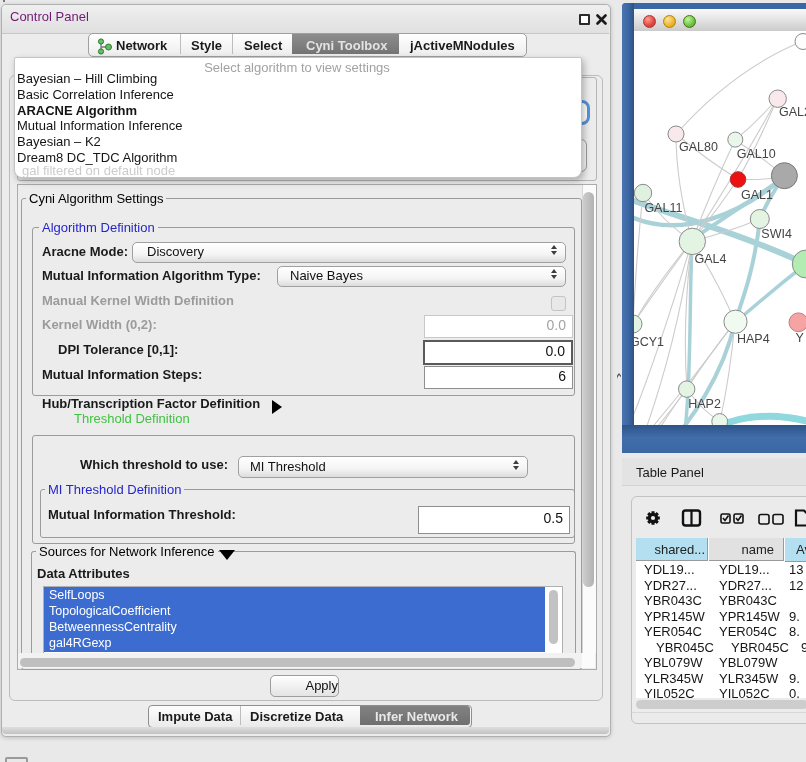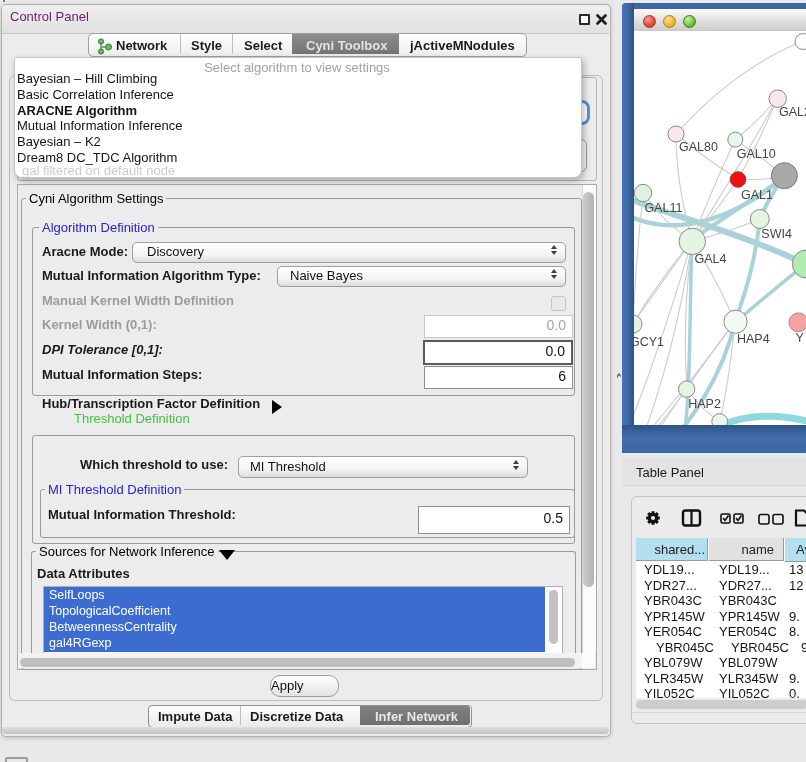--- a/index.html
+++ b/index.html
@@ -68,23 +68,23 @@
 <div class="lbl b" style="left:42px;top:268px;">Mutual Information Algorithm Type:</div>
 <div class="combo" style="left:277px;top:266px;width:287px;height:19px;">
     <span style="position:absolute;left:12px;top:1px;">Naive Bayes</span>
   </div>
 <div class="stepper" style="left:551px;top:269px;">
     <div class="tri-u"></div>
     <div class="tri-d"></div>
   </div>
 <div class="lbl b" style="left:42px;top:293px;color:#9b9b9b;">Manual Kernel Width Definition</div>
 <div class="abs" style="left:551px;top:296px;width:13px;height:13px;background:#e8e8e8;border:1px solid #c4c4c4;border-radius:3px;"></div>
-<div class="lbl b" style="left:42px;top:317px;color:#9b9b9b;">Kernel Width (0,1):</div>
+<div class="lbl b" style="left:42px;top:317px;color:#9b9b9b;">Kernel Width (0,2):</div>
 <div class="fld" style="left:424px;top:315px;width:141px;height:20px;border:1px solid #c8c8c8;color:#a3a3a3;padding:1px 6px 0 0;">0.0</div>
-<div class="lbl b" style="left:42px;top:342px;font-style:italic;">DPI Tolerance [0,1]:</div>
+<div class="lbl b" style="left:58px;top:342px;">DPI Tolerance [0,1]:</div>
 <div class="fld" style="left:423px;top:340px;width:140px;height:20px;border:2px solid #5a5a5a;color:#111;padding:1px 6px 0 0;">0.0</div>
 <div class="lbl b" style="left:42px;top:367px;">Mutual Information Steps:</div>
 <div class="fld" style="left:424px;top:366px;width:141px;height:20px;border:1px solid #8f8f8f;color:#111;padding:1px 6px 0 0;">6</div>
 
 <div class="lbl b" style="left:42px;top:396px;">Hub/Transcription Factor Definition</div>
 <div class="abs" style="left:272px;top:400px;width:0;height:0;border-top:7px solid transparent;border-bottom:7px solid transparent;border-left:10px solid #000;"></div>
 
 <div class="grp" style="left:32px;top:435px;width:541px;height:107px;"></div>
 <div class="gtitle" style="left:39px;top:411px;color:#3fc43f;margin-left:32px;">Threshold Definition</div>
 <div class="lbl b" style="left:80px;top:457px;">Which threshold to use:</div>
@@ -110,21 +110,21 @@
 <div class="abs" style="left:44px;top:587px;width:501px;height:65px;background:#3d6cd0;"></div>
 <div class="abs" style="left:49px;top:588px;font-size:12.5px;line-height:15.9px;color:#fff;white-space:nowrap;">SelfLoops<br>TopologicalCoefficient<br>BetweennessCentrality<br>gal4RGexp</div>
 <div class="abs" style="left:549px;top:590px;width:9px;height:54px;background:#c2c2c2;border-radius:4.5px;"></div>
 
 <div class="abs" style="left:582px;top:185px;width:13px;height:468px;background:#fbfbfb;border-left:1px solid #d6d6d6;"></div>
 <div class="abs" style="left:583px;top:192px;width:11px;height:395px;background:linear-gradient(90deg,#cccccc,#b2b2b2);border-radius:6px;"></div>
 <div class="abs" style="left:18px;top:653px;width:564px;height:15px;background:#f2f2f2;"></div>
 <div class="abs" style="left:20px;top:658px;width:555px;height:9px;background:#bfbfbf;border-radius:4.5px;"></div>
 <div class="abs" style="left:582px;top:653px;width:13px;height:15px;background:#fbfbfb;"></div>
 
-<div class="abs" style="left:270px;top:675px;width:67px;height:20px;border:1px solid #9d9d9d;border-radius:10px;background:linear-gradient(180deg,#ffffff,#e3e3e3);text-align:left;font-size:13px;color:#111;line-height:19px;">Apply</div>
+<div class="abs" style="left:270px;top:675px;width:67px;height:20px;border:1px solid #9d9d9d;border-radius:5px;background:linear-gradient(180deg,#ffffff,#e3e3e3);text-align:right;font-size:13px;color:#111;line-height:19px;">Apply</div>
 
 <div class="abs" style="left:148px;top:705px;width:322px;height:21px;border:1px solid #8f8f8f;border-radius:4px;background:linear-gradient(180deg,#fdfdfd,#eaeaea);"></div>
 <div class="abs" style="left:240px;top:706px;width:1px;height:19px;background:#bdbdbd;"></div>
 <div class="abs" style="left:360px;top:706px;width:110px;height:19px;background:linear-gradient(180deg,#828282,#6f6f6f);border-radius:0 3px 3px 0;"></div>
 <div class="lbl b" style="left:158px;top:709px;">Impute Data</div>
 <div class="lbl b" style="left:250px;top:709px;">Discretize Data</div>
 <div class="lbl b" style="left:375px;top:709px;color:#e8e8e8;">Infer Network</div>
 <div class="abs" style="left:2px;top:727px;width:607px;height:7px;background:linear-gradient(180deg,#dedede,#c2c2c2);border-radius:0 0 4px 4px;"></div>
 
 <div class="abs" style="left:617px;top:373px;width:4px;height:6px;background:#5a5a5a;clip-path:polygon(0 100%,0 40%,50% 0,100% 40%,100% 70%,50% 35%,15% 70%);"></div>

